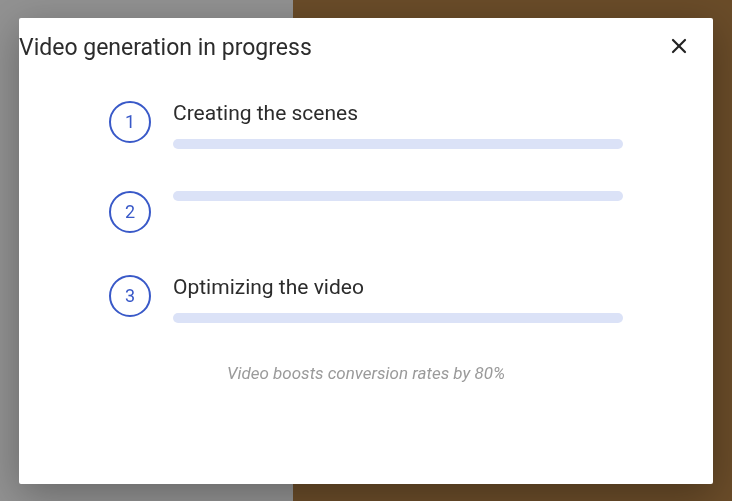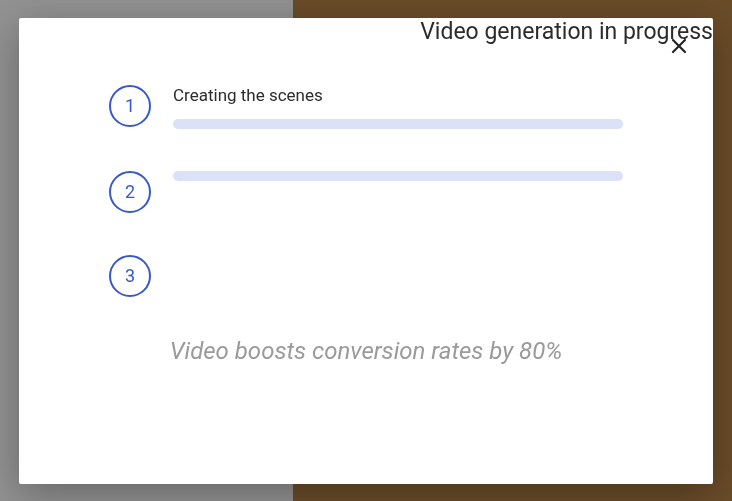--- a/index.html
+++ b/index.html
@@ -47,24 +47,25 @@
       cursor: pointer;
       display: flex;
       align-items: center;
       justify-content: center;
     }
     .close-btn svg {
       width: 16px;
       height: 16px;
     }
     .modal-title {
-      text-align: right;
+      text-align: left;
       font-size: 23px;
       font-weight: 400;
       color: #2c2c2c;
+      margin-top: 16px;
     }
     .steps {
       margin-top: 38px;
       padding: 0 90px;
     }
     .step {
       display: flex;
       align-items: flex-start;
       gap: 22px;
       margin-bottom: 40px;
@@ -81,35 +82,35 @@
       font-size: 18px;
       font-weight: 400;
       flex-shrink: 0;
       margin-top: 2px;
     }
     .step-body {
       flex: 1;
       padding-top: 2px;
     }
     .step-label {
-      font-size: 17px;
+      font-size: 21px;
       color: #2c2c2c;
       margin-bottom: 14px;
     }
     .progress {
       width: 100%;
       height: 10px;
       background: #dbe2f7;
       border-radius: 6px;
     }
     .footer-note {
       text-align: center;
       font-style: italic;
       color: #9a9a9a;
-      font-size: 24px;
+      font-size: 17px;
       margin-top: 18px;
     }
   </style>
 </head>
 <body>
 
 <div class="backdrop"></div>
 <div class="backdrop-overlay"></div>
 
 <div class="modal">
@@ -136,18 +137,22 @@
 
     <div class="step">
       <div class="step-circle">2</div>
       <div class="step-body">
         <div class="progress"></div>
       </div>
     </div>
 
     <div class="step">
       <div class="step-circle">3</div>
+      <div class="step-body">
+        <div class="step-label">Optimizing the video</div>
+        <div class="progress"></div>
+      </div>
     </div>
 
   </div>
 
   <div class="footer-note">Video boosts conversion rates by 80%</div>
 </div>
 
 </body></html>

